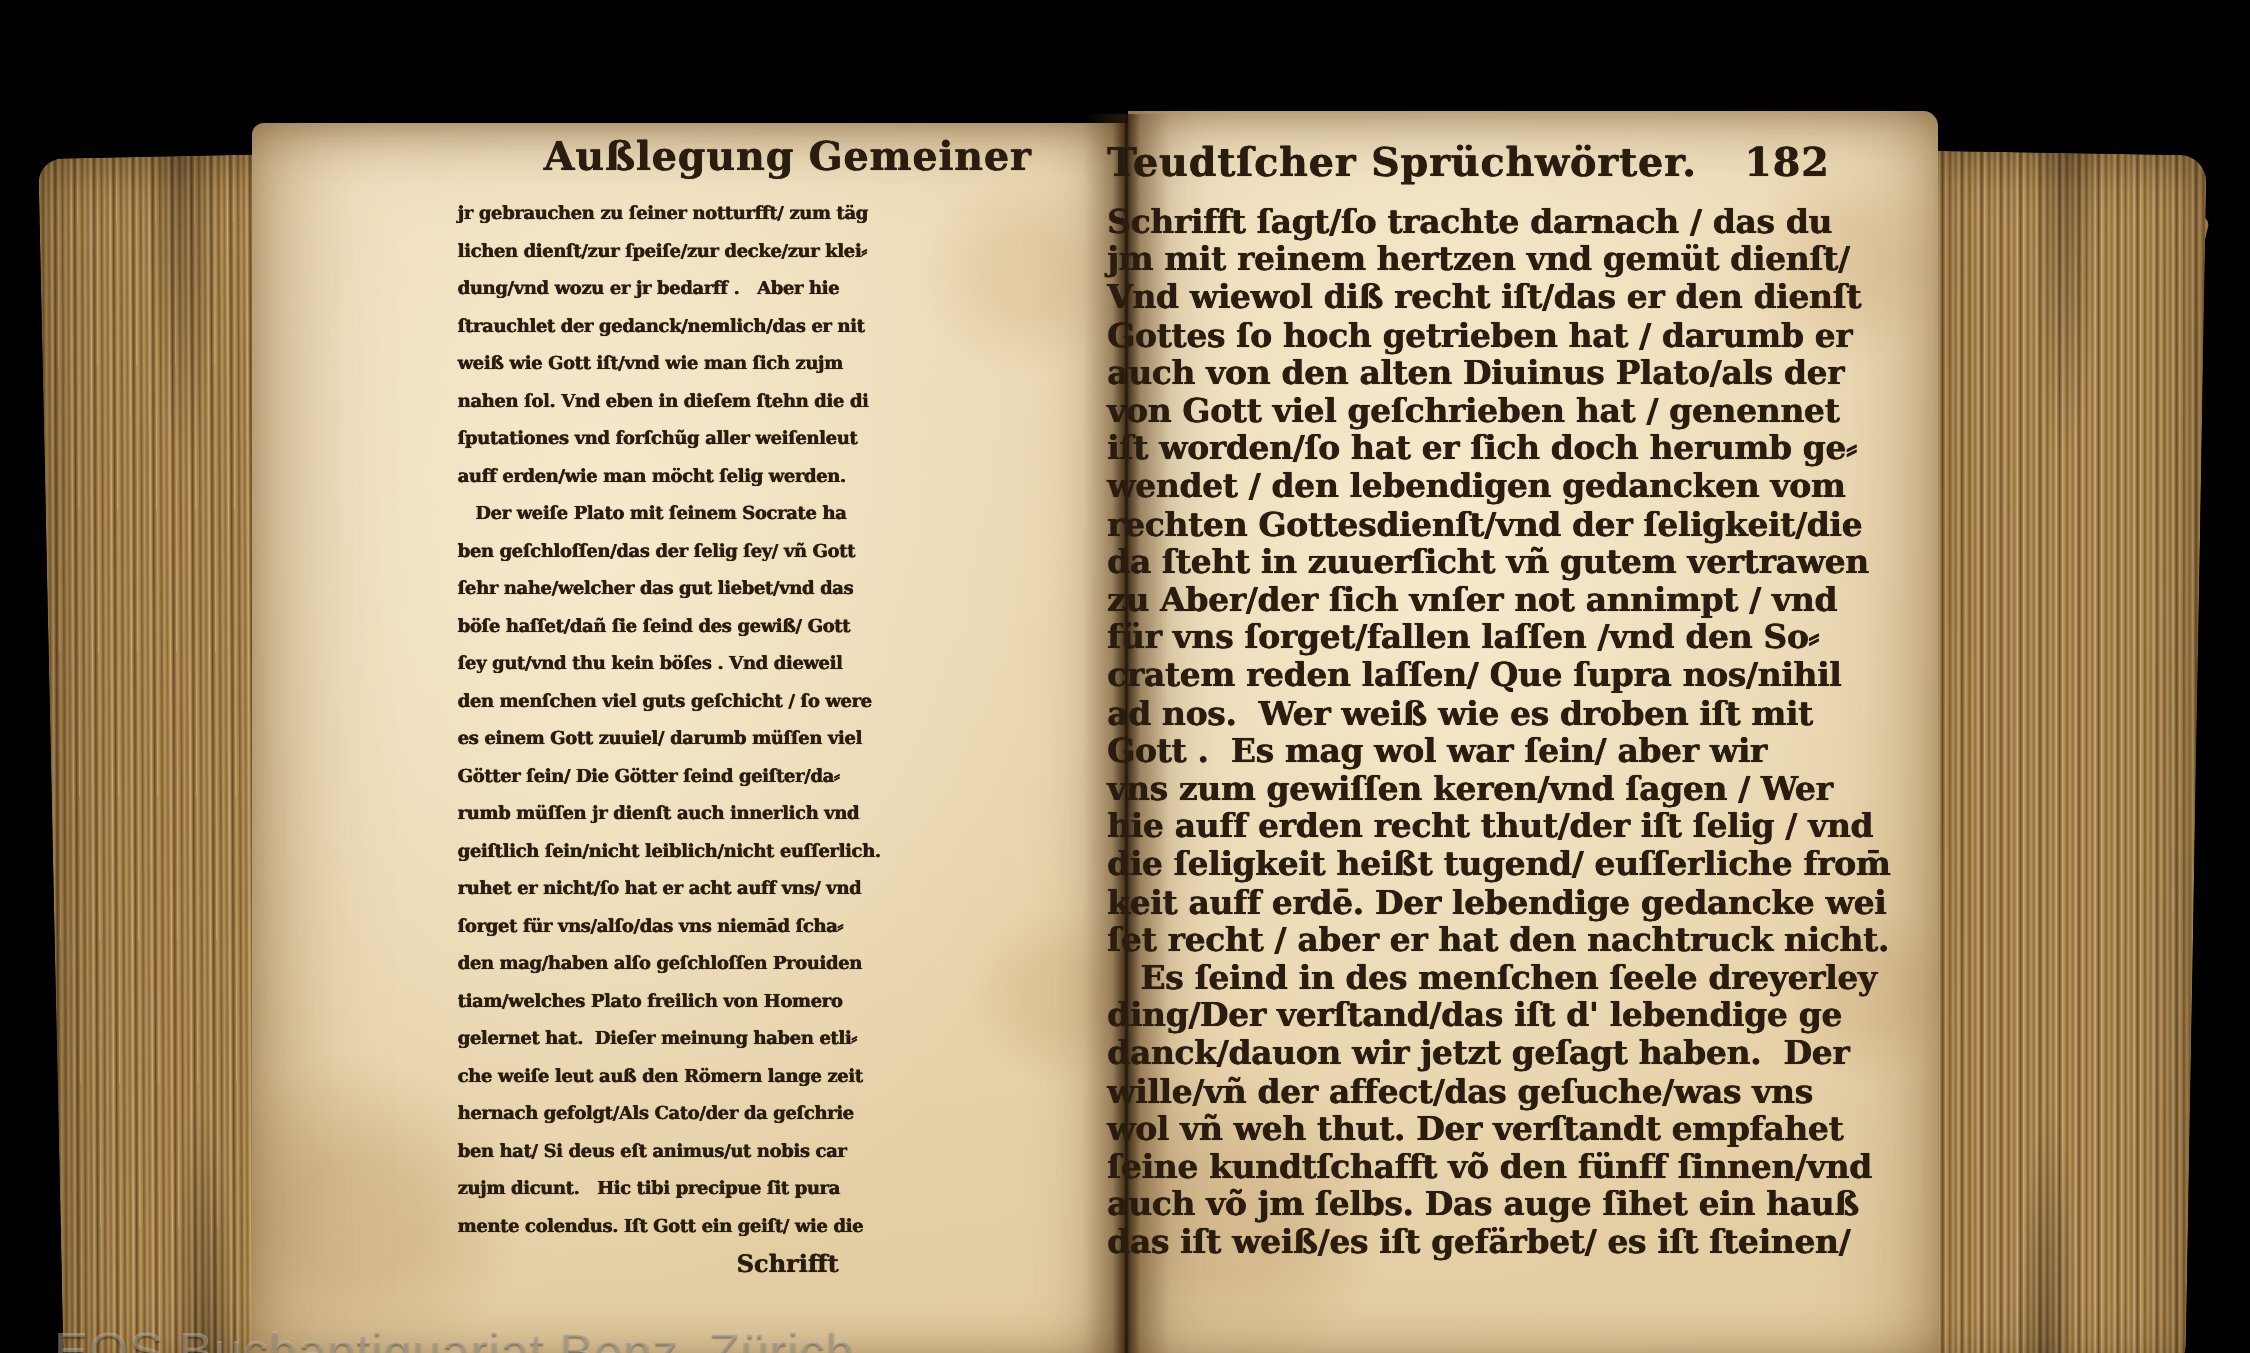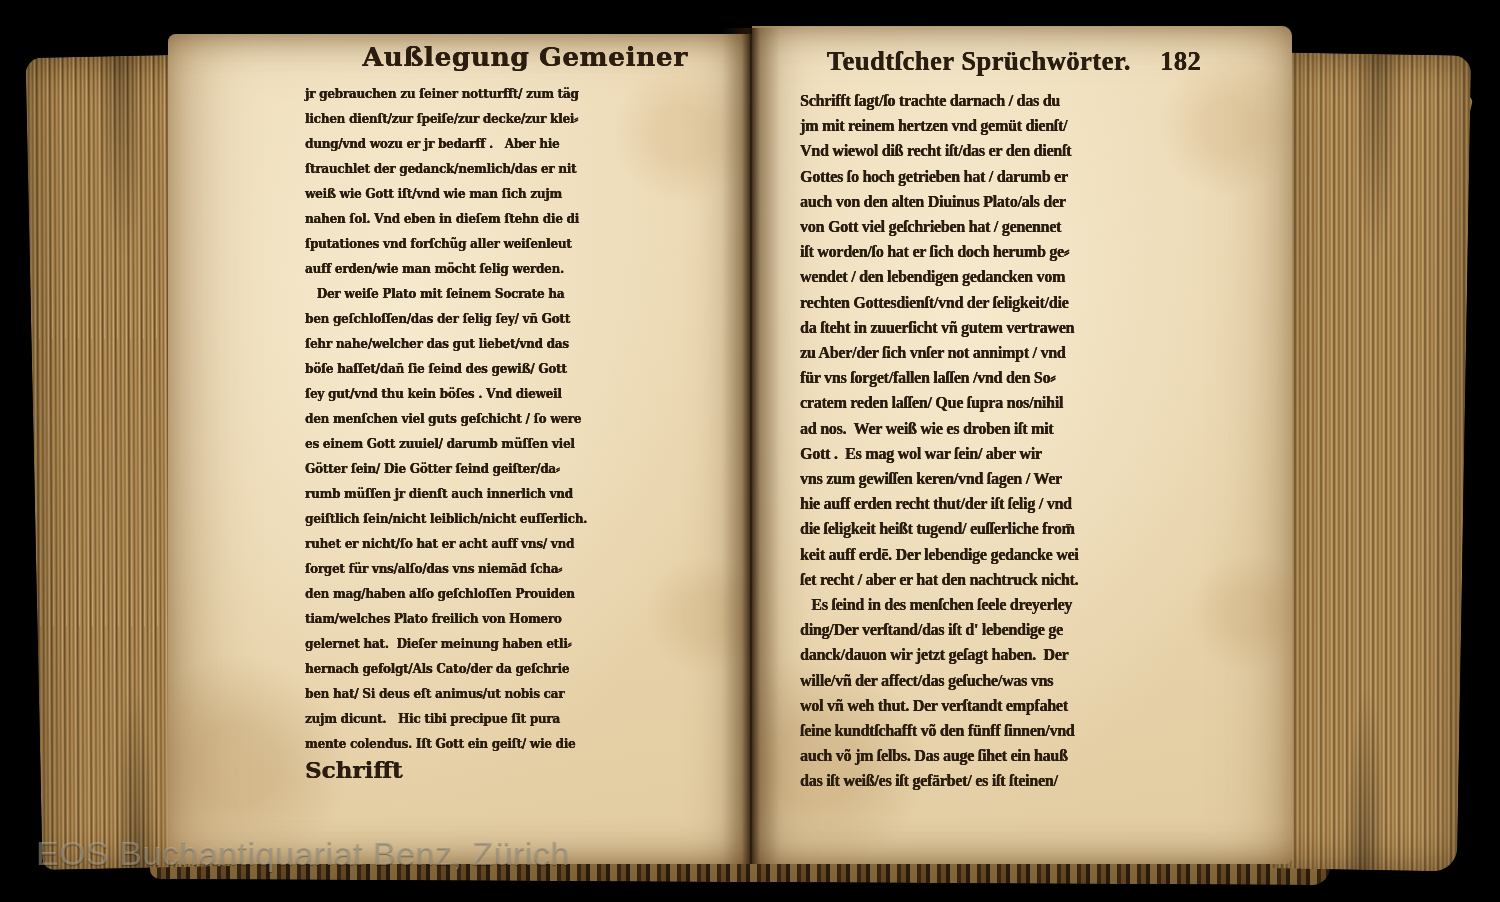--- a/index.html
+++ b/index.html
@@ -3,21 +3,21 @@
 <meta charset="utf-8">
 <style>
   html,body{margin:0;padding:0;}
   body{
     width:1500px;height:902px;
     background:#000;
     overflow:hidden;
     position:relative;
     font-family:"DejaVu Serif", serif;
   }
-  .scene{position:absolute;inset:0;}
+  .scene{position:absolute;inset:0;margin-top:48px;}
 
   
   .fore-edge{
     position:absolute;
     background:
       radial-gradient(ellipse at 50% 0%, rgba(0,0,0,0.25), transparent 18%),
       radial-gradient(ellipse at 50% 100%, rgba(0,0,0,0.3), transparent 16%),
       repeating-linear-gradient(91deg,
         #c2a06a 0px, #a37f48 2px, #7e5c2f 3px, #b8955f 5px,
         #8d6a38 7px, #c9a76f 9px, #6b4c26 11px, #b08c55 13px);
@@ -98,40 +98,40 @@
   }
 
   
   .text-col{
     position:absolute;
     color:#2a1d10;
     font-weight:bold;
     text-shadow:0.3px 0 0 currentColor, 0 0 0.6px rgba(42,29,16,0.7);
   }
   .text-col.left{left:305px; top:40px; width:440px;}
-  .text-col.right{left:800px; top:44px; width:428px;font-family:Liberation Serif, serif;}
+  .text-col.right{left:738px; top:44px; width:428px;}
   .page-header{
     text-align:center;
     font-size:26.5px;
     line-height:34px;
     letter-spacing:0.5px;
     margin-bottom:8px;
     white-space:nowrap;
   }
   .text-col.right .page-header{margin-bottom:10px;}
   .page-num{margin-left:22px;}
   .body-lines .tline{
     font-size:12px;
     line-height:25px;
     letter-spacing:-0.25px;
     white-space:pre;
   }
-  .text-col.right .body-lines .tline{font-size:16px; line-height:25.2px;}
+  .text-col.right .body-lines .tline{font-size:22px; line-height:25.2px;text-align:center;}
   .catchword{
-    font-size:23px; line-height:25px; text-align:left; 
+    font-size:16px; line-height:25px; text-align:center; 
   }
 
   
   .watermark{
     position:absolute; left:36px; top:834px;
     font-family:"Liberation Sans", sans-serif;
     font-size:34px; font-weight:400; letter-spacing:0.5px;
     color:rgba(205,197,182,0.42);
     text-shadow:0 1px 1px rgba(0,0,0,0.35);
     white-space:nowrap;
@@ -175,20 +175,21 @@
         <div class="tline">den menſchen viel guts geſchicht / ſo were</div>
         <div class="tline">es einem Gott zuuiel/ darumb müſſen viel</div>
         <div class="tline">Götter ſein/ Die Götter ſeind geiſter/da⸗</div>
         <div class="tline">rumb müſſen jr dienſt auch innerlich vnd</div>
         <div class="tline">geiſtlich ſein/nicht leiblich/nicht euſſerlich.</div>
         <div class="tline">ruhet er nicht/ſo hat er acht auff vns/ vnd</div>
         <div class="tline">ſorget für vns/alſo/das vns niemād ſcha⸗</div>
         <div class="tline">den mag/haben alſo geſchloſſen Prouiden</div>
         <div class="tline">tiam/welches Plato freilich von Homero</div>
         <div class="tline">gelernet hat.  Dieſer meinung haben etli⸗</div>
+        <div class="tline">che weiſe leut auß den Römern lange zeit</div>
         <div class="tline">hernach gefolgt/Als Cato/der da geſchrie</div>
         <div class="tline">ben hat/ Si deus eſt animus/ut nobis car</div>
         <div class="tline">zujm dicunt.   Hic tibi precipue ſit pura</div>
         <div class="tline">mente colendus. Iſt Gott ein geiſt/ wie die</div>
       </div>
     <div class="catchword">Schrifft</div>
   </div>
 
   <div class="text-col right">
     <div class="page-header">

